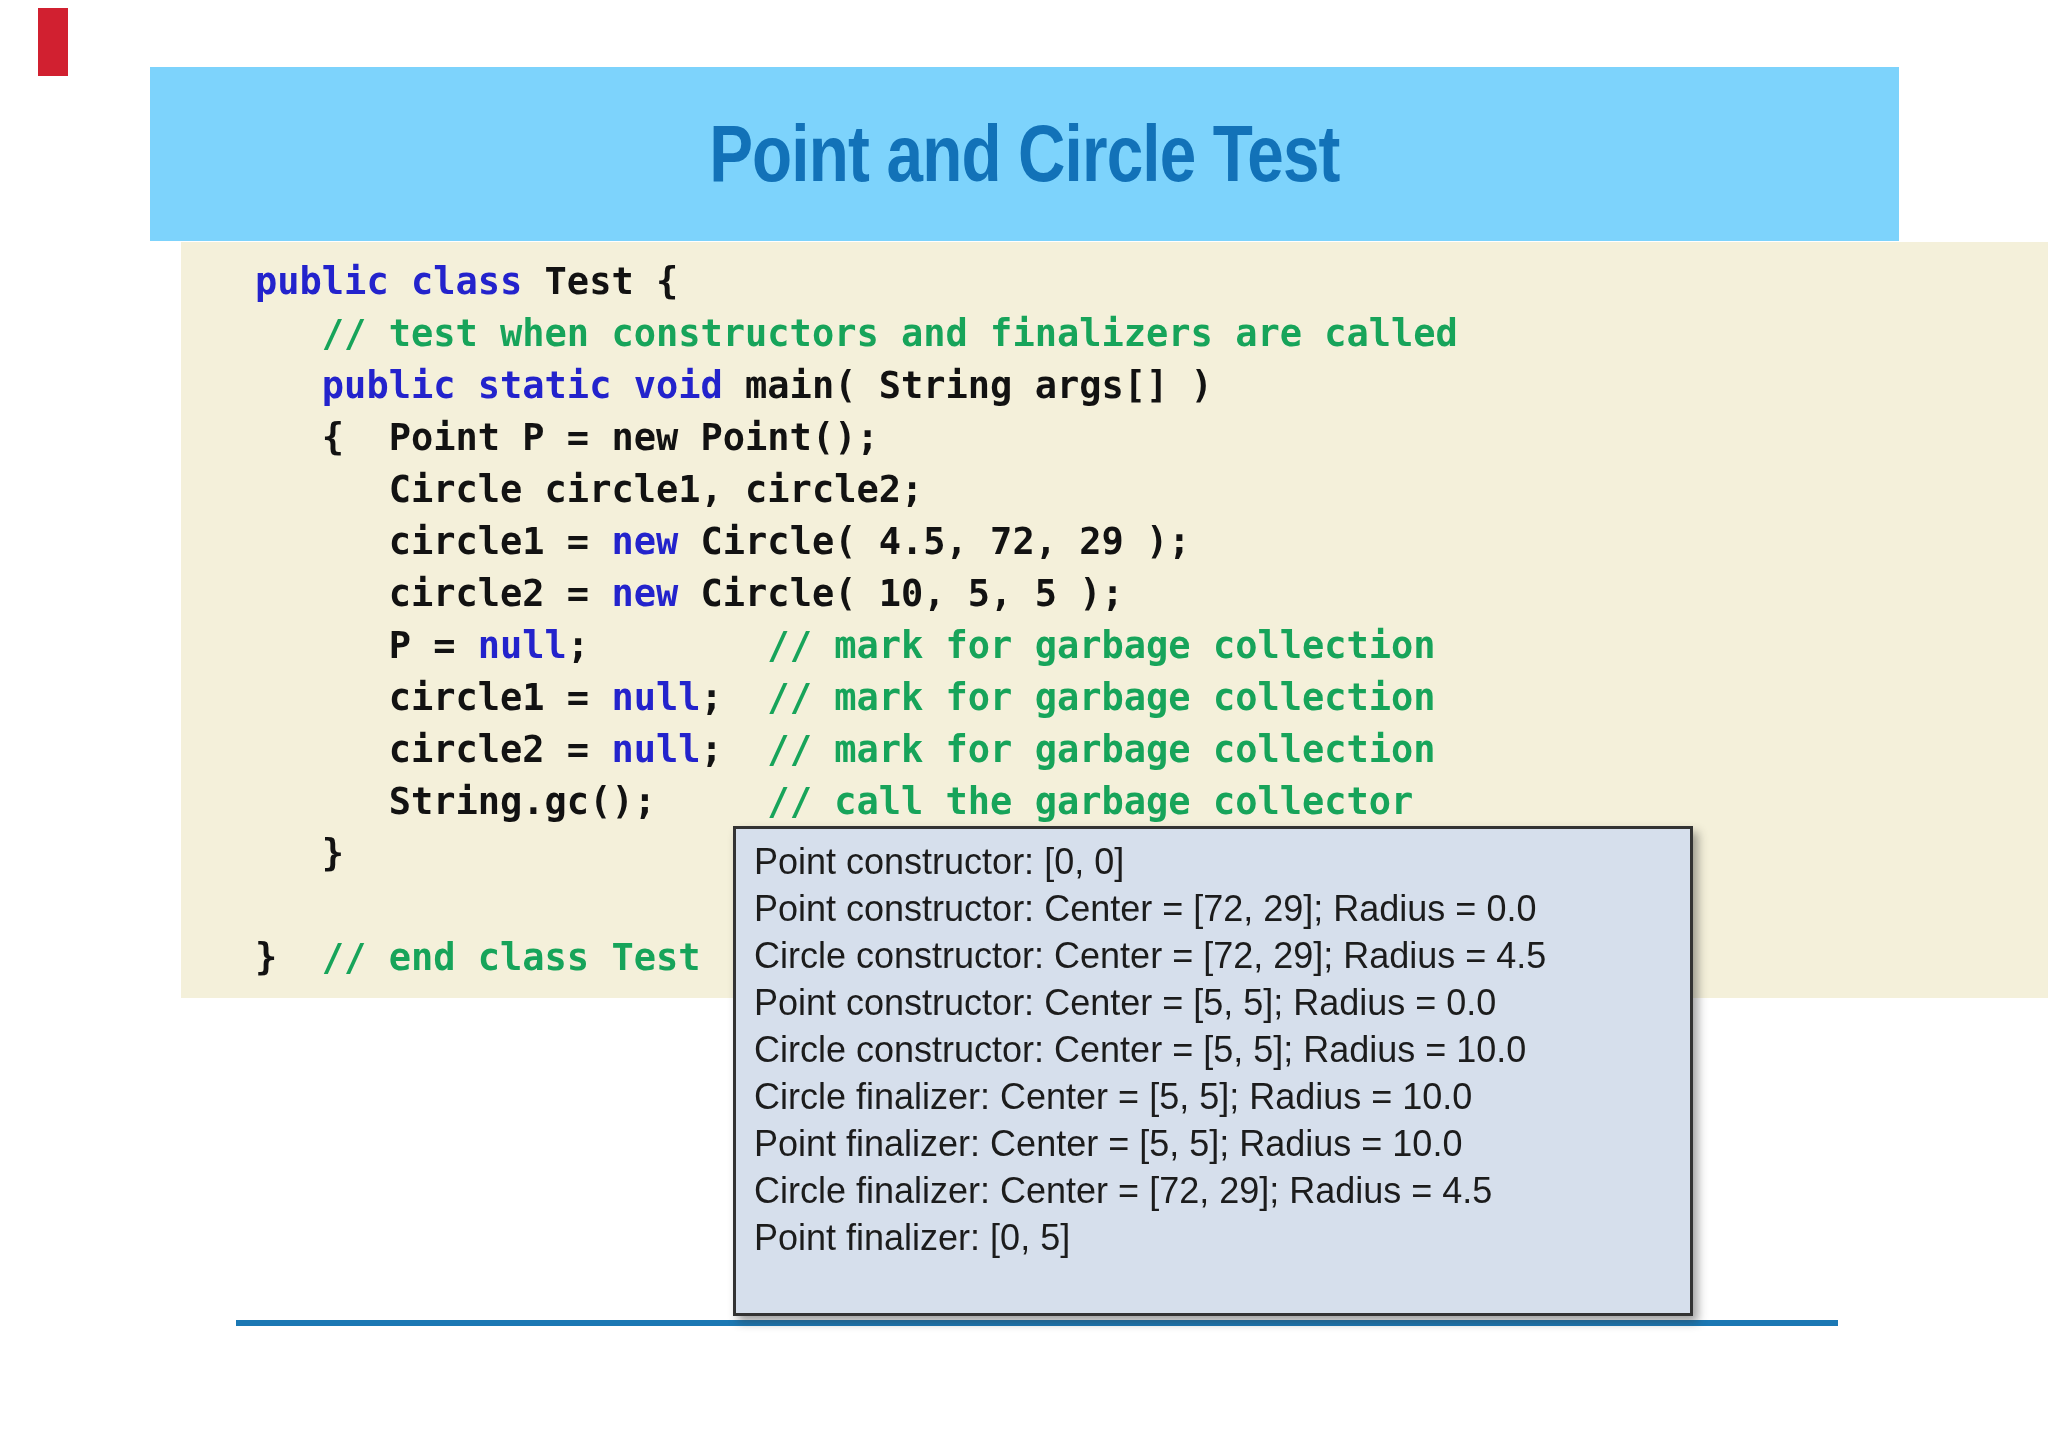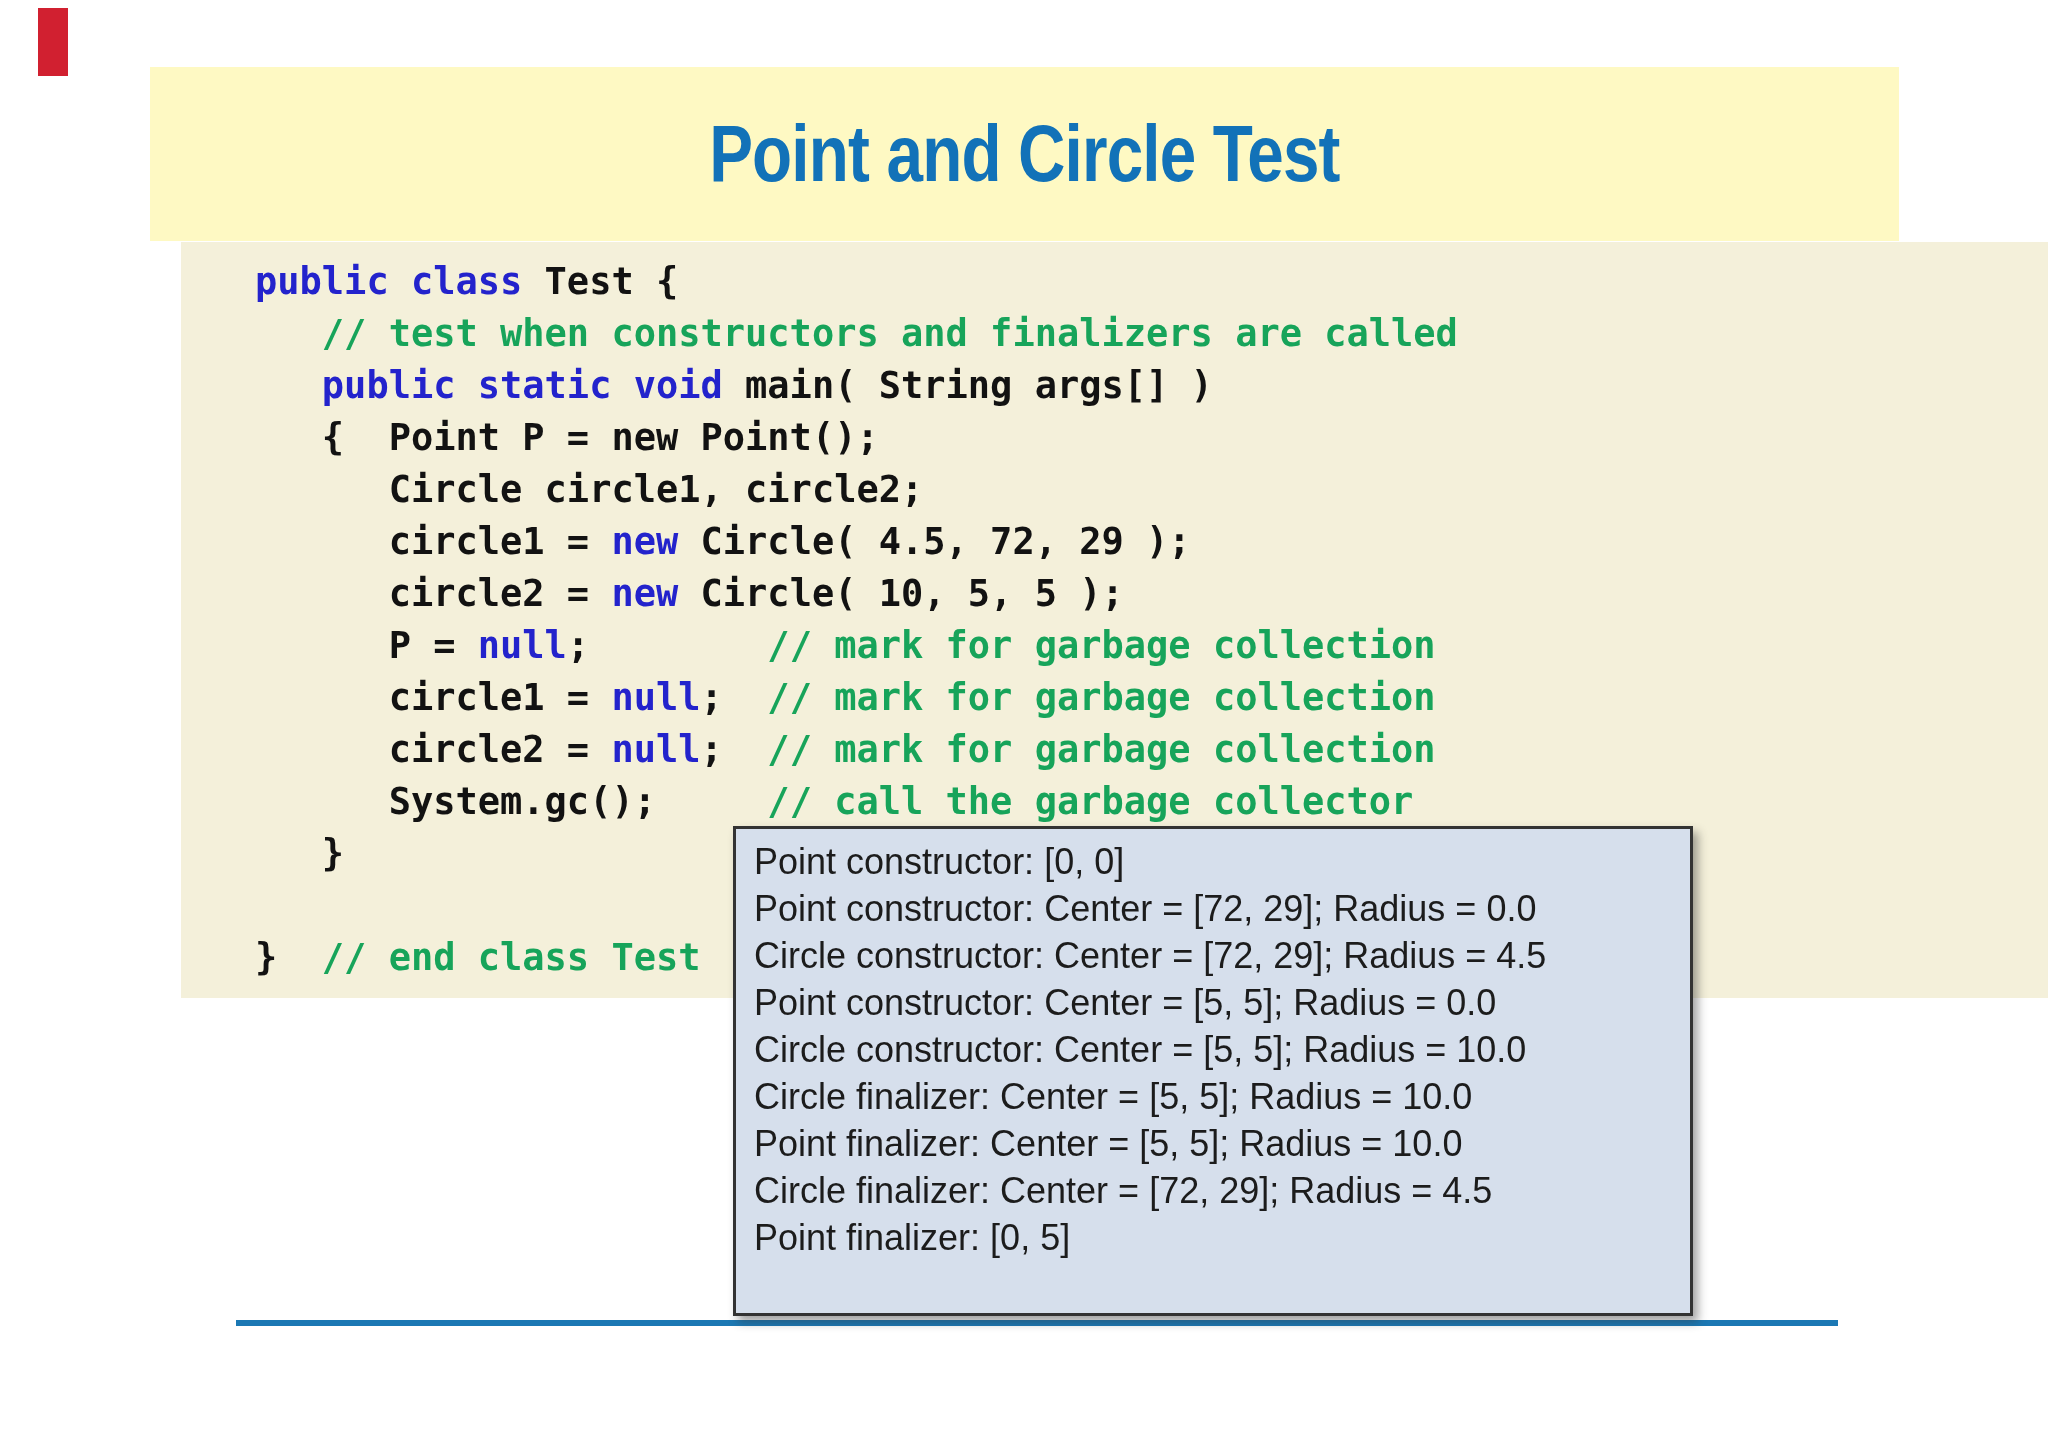--- a/index.html
+++ b/index.html
@@ -2,21 +2,21 @@
 <html><head>
 <meta charset="utf-8">
 <style>
   html,body{margin:0;padding:0;background:#ffffff;}
   #page{position:relative;width:2048px;height:1448px;background:#ffffff;overflow:hidden;
         font-family:"Liberation Sans",sans-serif;}
 
   #red-marker{position:absolute;left:38px;top:8px;width:30px;height:68px;background:#d12030;}
 
   #title-band{position:absolute;left:150px;top:67px;width:1749px;height:174px;
-              background:#fef9c3;display:flex;align-items:center;justify-content:center;}
+              background:#7dd3fc;display:flex;align-items:center;justify-content:center;}
   #title-band .title{font-size:80px;font-weight:bold;color:#1272b8;white-space:nowrap;
               transform:scaleX(0.82);transform-origin:center;letter-spacing:-1px;}
 
   #code-panel{position:absolute;left:181px;top:242px;width:1990px;height:756px;
               background:#f4f0da;z-index:1;}
   #code-lines{position:absolute;left:0;top:14px;width:100%;
               font-family:"DejaVu Sans Mono","Liberation Mono",monospace;
               font-weight:bold;font-size:37px;line-height:52px;color:#121212;}
   .code-line{white-space:pre;padding-left:74px;height:52px;}
   .code-line .kw{color:#2323cc;}
@@ -49,21 +49,21 @@
         <div class="code-line"><span class="kw">public class </span><span class="pl">Test {</span></div>
         <div class="code-line"><span class="pl">   </span><span class="cm">// test when constructors and finalizers are called</span></div>
         <div class="code-line"><span class="pl">   </span><span class="kw">public static void</span><span class="pl"> main( String args[] )</span></div>
         <div class="code-line"><span class="pl">   {  Point P = new Point();</span></div>
         <div class="code-line"><span class="pl">      Circle circle1, circle2;</span></div>
         <div class="code-line"><span class="pl">      circle1 = </span><span class="kw">new</span><span class="pl"> Circle( 4.5, 72, 29 );</span></div>
         <div class="code-line"><span class="pl">      circle2 = </span><span class="kw">new</span><span class="pl"> Circle( 10, 5, 5 );</span></div>
         <div class="code-line"><span class="pl">      P = </span><span class="kw">null</span><span class="pl">;        </span><span class="cm">// mark for garbage collection</span></div>
         <div class="code-line"><span class="pl">      circle1 = </span><span class="kw">null</span><span class="pl">;  </span><span class="cm">// mark for garbage collection</span></div>
         <div class="code-line"><span class="pl">      circle2 = </span><span class="kw">null</span><span class="pl">;  </span><span class="cm">// mark for garbage collection</span></div>
-        <div class="code-line"><span class="pl">      System.gc();     </span><span class="cm">// call the garbage collector</span></div>
+        <div class="code-line"><span class="pl">      String.gc();     </span><span class="cm">// call the garbage collector</span></div>
         <div class="code-line"><span class="pl">   }</span></div>
         <div class="code-line"><span class="pl"></span></div>
         <div class="code-line"><span class="pl">}  </span><span class="cm">// end class Test</span></div>
       </div>
   </div>
 
   <div id="output-box">
     <div id="output-lines">
         <div class="output-line">Point constructor: [0, 0]</div>
         <div class="output-line">Point constructor: Center = [72, 29]; Radius = 0.0</div>

